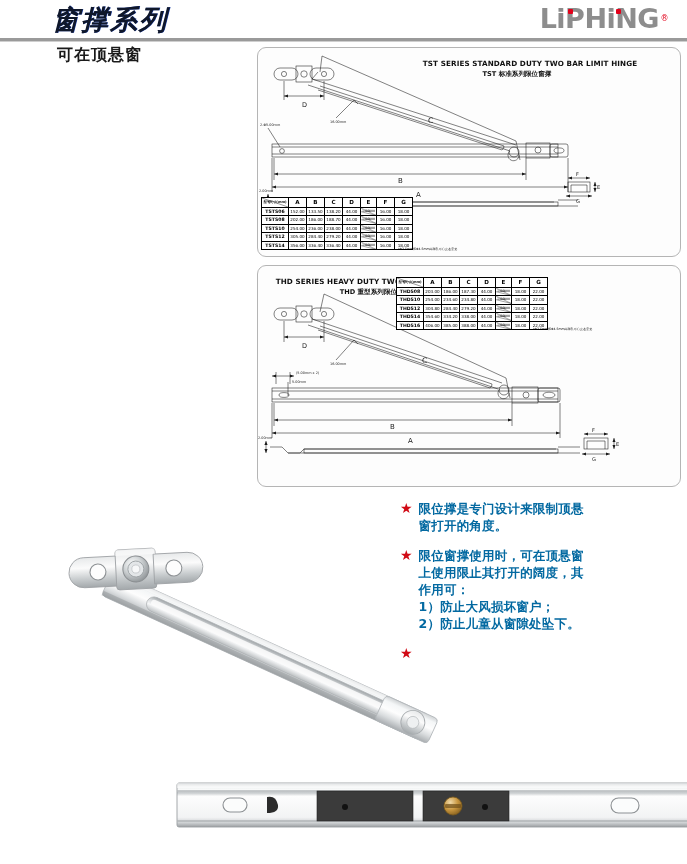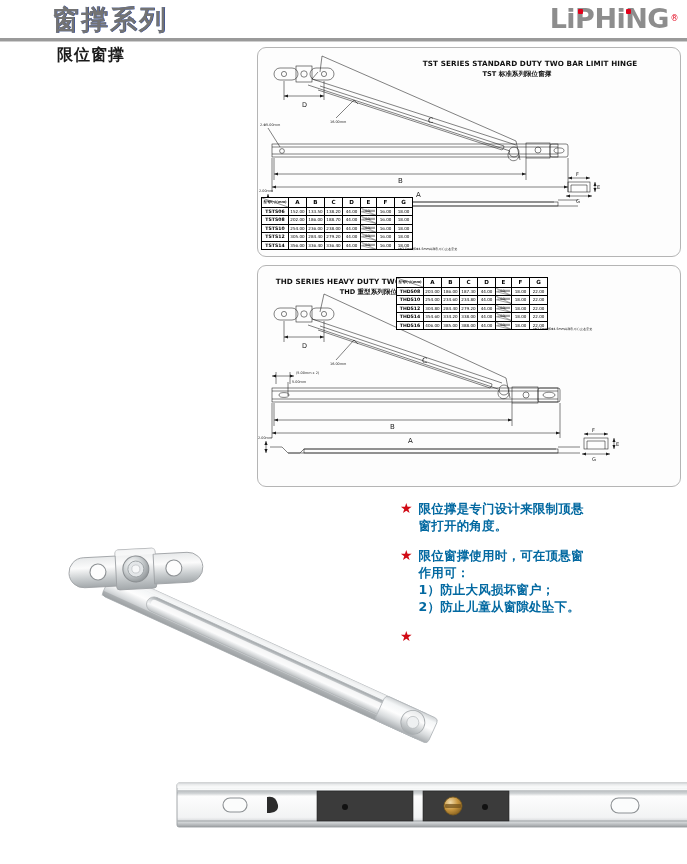--- a/index.html
+++ b/index.html
@@ -12,24 +12,25 @@
 
   
   .header{position:absolute;left:0;top:0;width:687px;height:40px;}
   .hdr-title{
     position:absolute;left:52px;top:2px;
     font-size:27px;font-weight:bold;letter-spacing:2px;
     color:#1b3faa;
     -webkit-text-stroke:0px;
   }
   .hdr-title span{
-    color:#737373;
+    color:#0f172a;
     text-shadow:0.5px 0 0 #1b3faa;
-  }
-  .logo{position:absolute;right:18px;top:4px;height:30px;}
+    font-style:italic;
+  }
+  .logo{position:absolute;right:28px;top:4px;height:30px;}
   .logo-text{
     font-size:27px;font-weight:bold;color:#8d8d8d;
     letter-spacing:-0.5px;font-family:"DejaVu Sans",sans-serif;
     position:relative;line-height:30px;
   }
   .logo-dot{
     position:absolute;width:5px;height:5px;background:#e2001a;border-radius:1px;
   }
   .logo-reg{
     position:absolute;right:-9px;top:0px;font-size:8px;color:#e2001a;font-weight:normal;
@@ -127,21 +128,21 @@
         <span class="logo-dot" style="left:28px;top:5px;"></span>
         <span class="logo-dot" style="left:76px;top:5px;"></span>
         <span class="logo-reg">®</span>
       </div>
     </div>
 
     <div class="hdr-rule"></div>
     <div class="hdr-rule2"></div>
   </div>
 
-  <div class="sec-title">限位窗撑</div>
+  <div class="sec-title">可在顶悬窗</div>
 
   <div class="panel" id="panel-tst">
     <div class="dwg-title" style="left:132px;top:11px;width:280px;">TST SERIES STANDARD DUTY TWO BAR LIMIT HINGE</div>
     <div class="dwg-sub" style="left:119px;top:22px;width:280px;">TST 标准系列限位窗撑</div>
 
     <svg width="424" height="210" viewBox="0 0 424 210" style="position:absolute;left:0;top:0;">
       <g fill="none" stroke="#1a1a1a" stroke-width="0.55">
 
         <rect x="16" y="20" width="24" height="12" rx="6"></rect>
         <rect x="38" y="18" width="16" height="16"></rect>
@@ -587,20 +588,21 @@
         <div class="star">★</div>
         <div class="btxt">
           <span class="sub">限位撑是专门设计来限制顶悬</span>
           <span class="sub">窗打开的角度。</span>
         </div>
       </div>
       <div class="bullet">
         <div class="star">★</div>
         <div class="btxt">
           <span class="sub">限位窗撑使用时，可在顶悬窗</span>
+          <span class="sub">上使用限止其打开的阔度，其</span>
           <span class="sub">作用可：</span>
           <span class="sub">1）防止大风损坏窗户；</span>
           <span class="sub">2）防止儿童从窗隙处坠下。</span>
         </div>
       </div>
       <div class="bullet">
         <div class="star">★</div>
       </div>
     </div>
 

